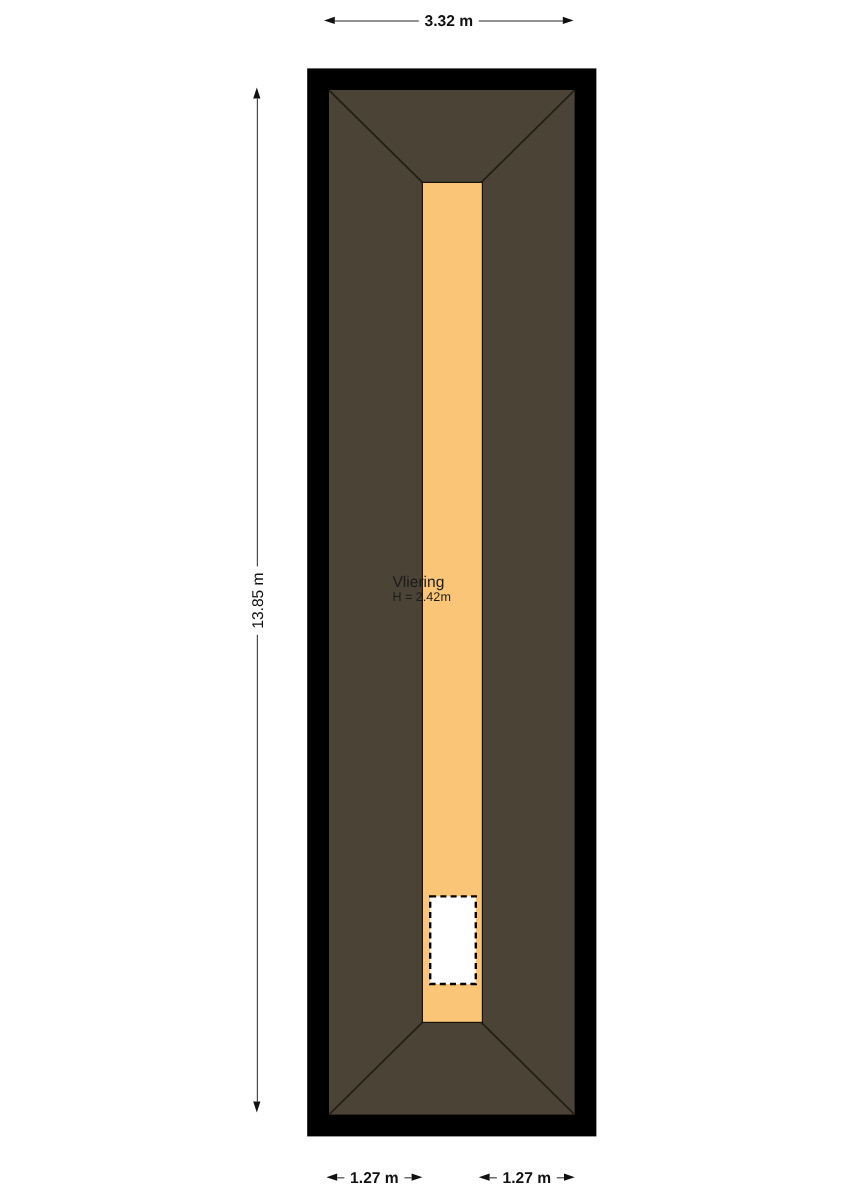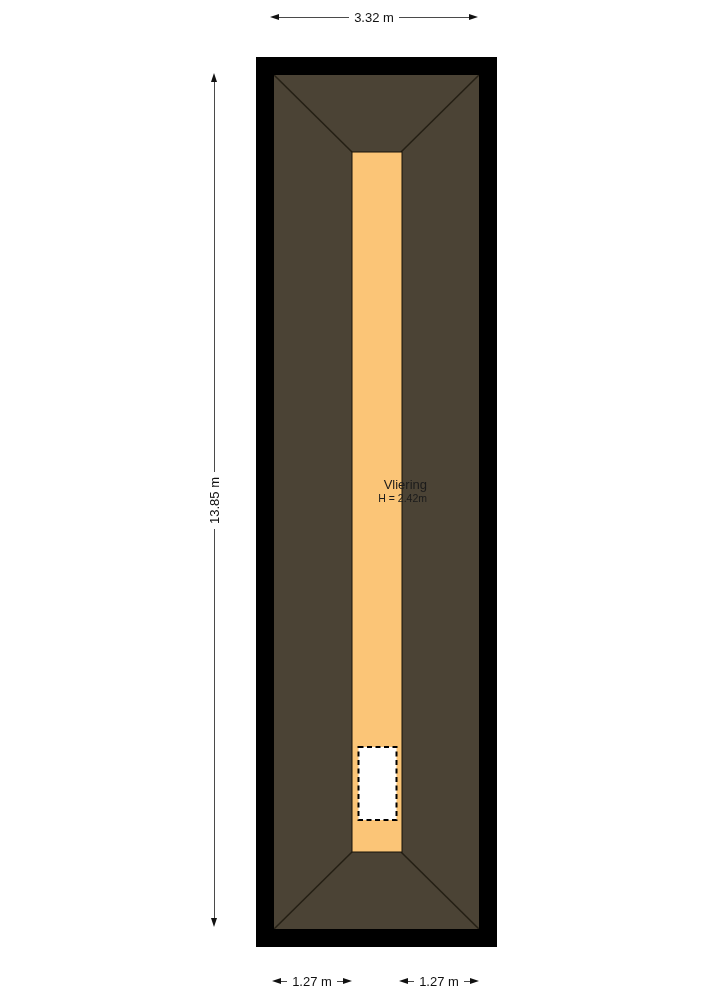--- a/index.html
+++ b/index.html
@@ -33,40 +33,41 @@
     height: 854px;
   }
   .plan-inner svg { display: block; }
 
   
   .room-labels {
     position: absolute;
     left: 327px;
     top: 477px;
     width: 100px;
-    text-align: right;
+    text-align: left;
     color: #1b1b1b;
     pointer-events: none;
   }
   .room-name {
     font-size: 13px;
     line-height: 15px;
   }
   .room-height {
     font-size: 10.5px;
     line-height: 12px;
   }
 
   
   .dim-h {
     position: absolute;
     display: flex;
     align-items: center;
     height: 12px;
     color: #111111;
+    font-weight: bold;
   }
   .dim-v {
     position: absolute;
     display: flex;
     flex-direction: column;
     align-items: center;
     width: 16px;
     color: #111111;
   }
   .dim-label {

